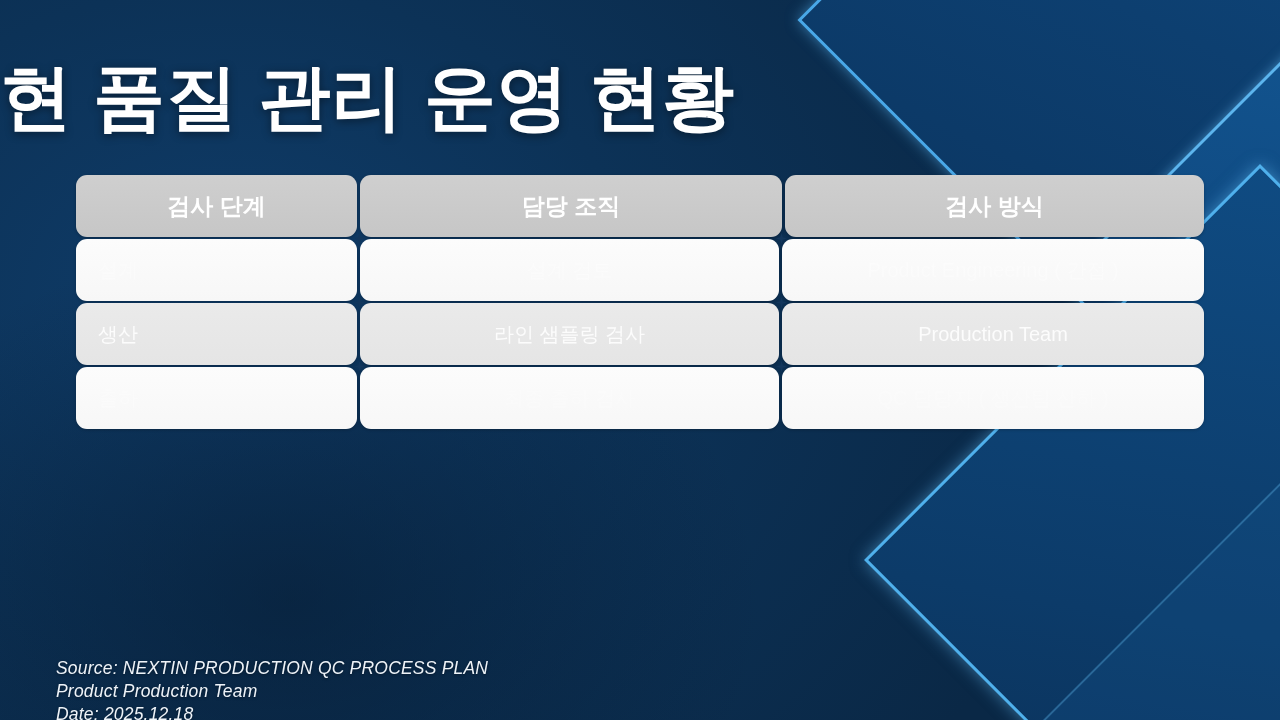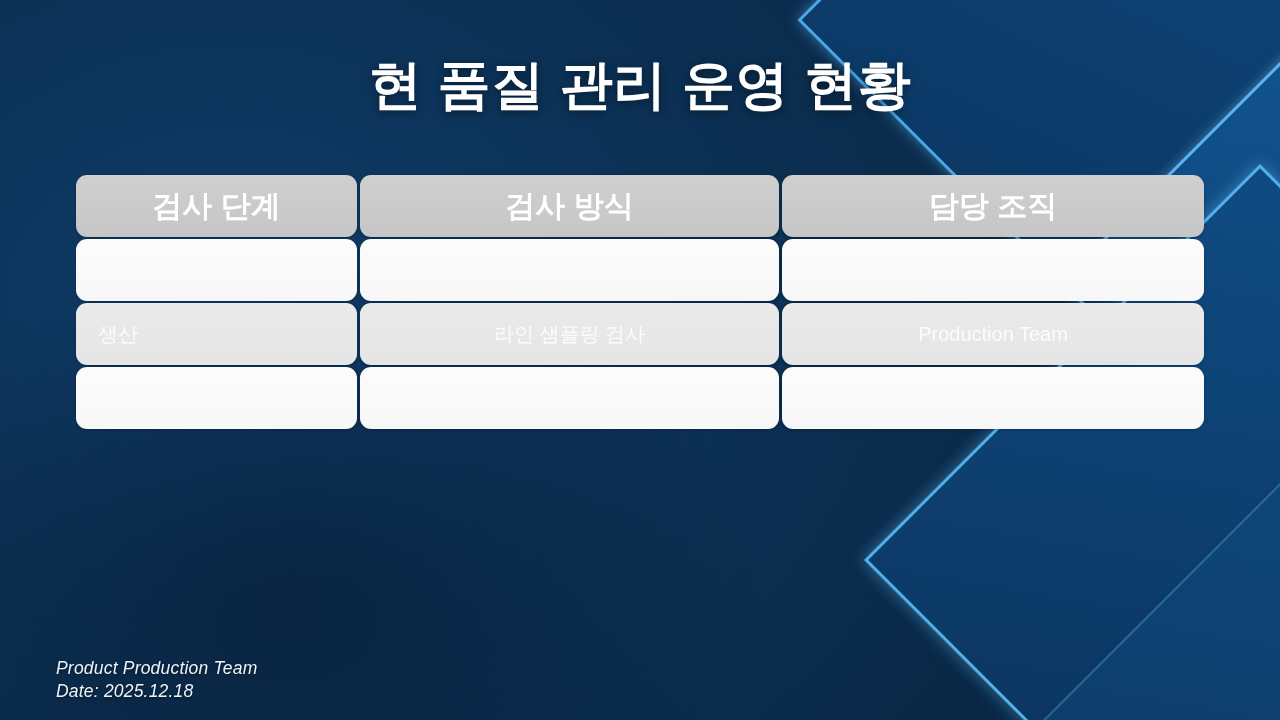--- a/index.html
+++ b/index.html
@@ -76,22 +76,22 @@
     left: -200px; bottom: -260px;
     width: 980px; height: 760px;
     background: radial-gradient(ellipse at center, rgba(6,26,48,0.55) 0%, rgba(6,26,48,0.0) 68%);
   }
 
   
   #title {
     position: absolute;
     left: 0; right: 0;
     top: 50px;
-    text-align: center;
-    font-size: 53px;
+    text-align: left;
+    font-size: 72px;
     font-weight: bold;
     color: #ffffff;
     letter-spacing: 0.5px;
     text-shadow: 0 2px 10px rgba(0,0,0,0.45);
     white-space: nowrap;
   }
 
   
   #table {
     position: absolute;
@@ -120,21 +120,21 @@
 
   .col-0 { width: 281px; justify-content: flex-start; }
   .col-1 { width: 419px; justify-content: center; }
   .col-2 { width: 422px; justify-content: center; }
 
   
   .row-header .cell {
     background: linear-gradient(180deg, #cfcfcf 0%, #c6c6c6 100%);
     color: #ffffff;
     font-weight: bold;
-    font-size: 30px;
+    font-size: 23px;
     justify-content: center;
     box-shadow: 0 1px 3px rgba(0,0,0,0.28);
   }
   .row-header .col-0 { justify-content: center; }
 
   
   .row-body.odd .cell {
     background: linear-gradient(180deg, #fcfcfc 0%, #f7f7f7 100%);
     box-shadow: 0 1px 3px rgba(0,0,0,0.22);
   }
@@ -191,22 +191,22 @@
     <div class="diamond diamond-ghost"></div>
     <div class="vignette"></div>
   </div>
 
   <div id="title">현 품질 관리 운영 현황</div>
 
   <div id="table">
 
     <div class="row row-header">
       <div class="cell col-0">검사 단계</div>
+      <div class="cell col-2">담당 조직</div>
       <div class="cell col-1">검사 방식</div>
-      <div class="cell col-2">담당 조직</div>
     </div>
 
     <div class="row row-body odd r0">
       <div class="sep sep-a"></div>
       <div class="sep sep-b"></div>
       <div class="cell col-0">설계</div>
       <div class="cell col-1">설계 검토</div>
       <div class="cell col-2">Product Engineering ( 간접 )</div>
     </div>
 
@@ -222,17 +222,18 @@
       <div class="sep sep-a"></div>
       <div class="sep sep-b"></div>
       <div class="cell col-0">출하</div>
       <div class="cell col-1">최종 출하 검사</div>
       <div class="cell col-2">QC 담당자 ( 생산팀 산하 )</div>
     </div>
 
   </div>
 
   <div id="footer">
+    <div>Source: NEXTIN PRODUCTION QC PROCESS PLAN</div>
     <div>Product Production Team</div>
     <div>Date: 2025.12.18</div>
   </div>
 
 </div>
 
 </body></html>

